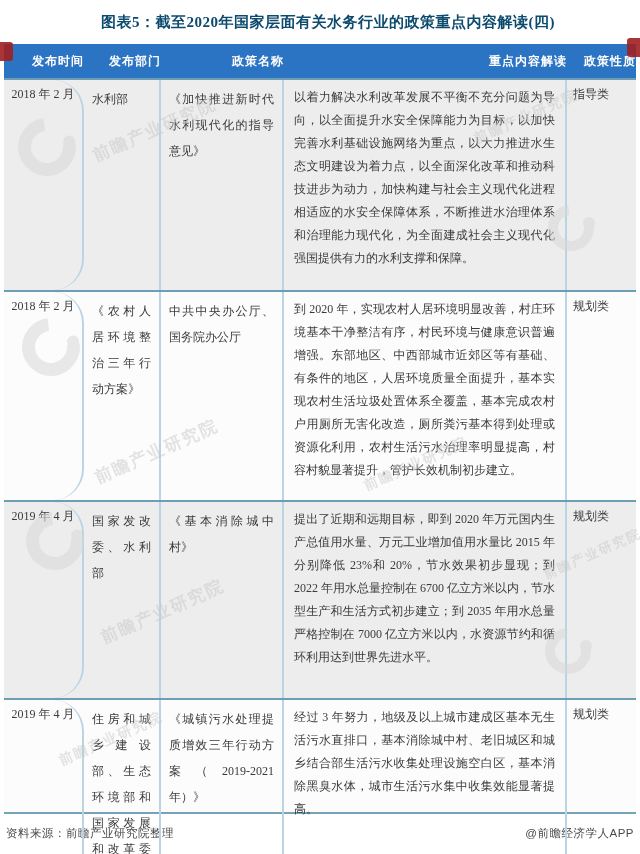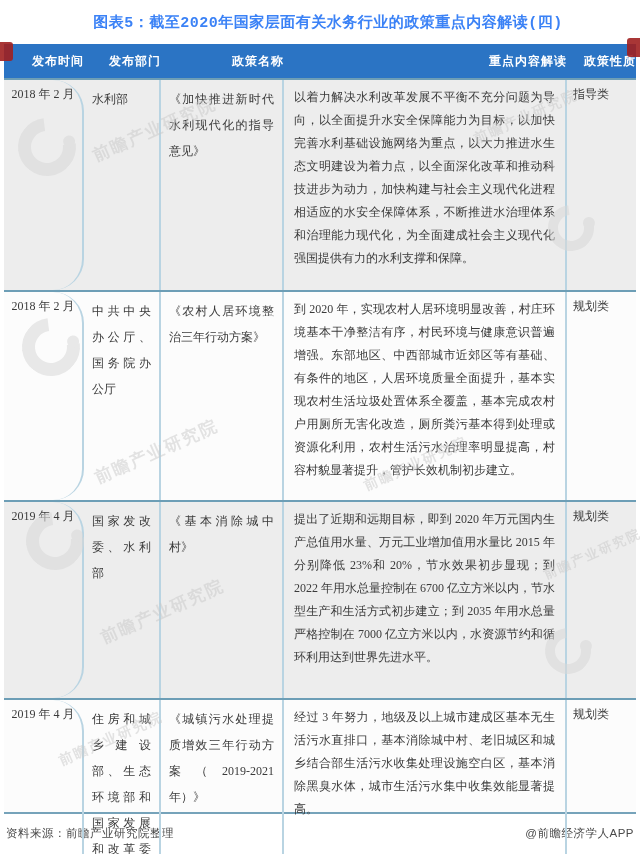--- a/index.html
+++ b/index.html
@@ -2,22 +2,22 @@
 <html><head>
 <meta charset="utf-8">
 <style>
   * { margin:0; padding:0; box-sizing:border-box; }
   html,body { width:640px; height:854px; background:#ffffff; overflow:hidden;
               font-family:"Liberation Serif","DejaVu Serif",serif; color:#333; }
   .page { position:relative; width:640px; height:854px; }
 
   
   .title { height:44px; display:flex; align-items:center; justify-content:center;
-           font-family:Liberation Mono, monospace;
-           font-weight:bold; font-size:15px; color:#3b82f6; letter-spacing:.5px;padding-left:16px; }
+           font-family:Liberation Serif, serif;
+           font-weight:bold; font-size:15px; color:#0c4a6e; letter-spacing:.5px;padding-left:16px; }
 
   
   .tbl { position:relative; margin:0 4px; width:632px;
          border-bottom:2px solid #76a3ba; background:#fff; }
   .grid { display:grid; grid-template-columns:80px 77px 123px 283px 69px; }
   .thead { background:#2b74c4; height:34px; align-items:center;
            color:#fff; font-family:"Liberation Sans","DejaVu Sans",sans-serif;
            font-weight:bold; font-size:12px; text-align:right; letter-spacing:1px; }
   .trow { border-top:2px solid #6d9eb6; }
   .trow.alt { background:#ededed; }
@@ -78,25 +78,25 @@
           <p>《加快推进新时代水利现代化的指导意见》</p>
         </div>
       <div class="cell c-content">
           <p>以着力解决水利改革发展不平衡不充分问题为导向，以全面提升水安全保障能力为目标，以加快完善水利基础设施网络为重点，以大力推进水生态文明建设为着力点，以全面深化改革和推动科技进步为动力，加快构建与社会主义现代化进程相适应的水安全保障体系，不断推进水治理体系和治理能力现代化，为全面建成社会主义现代化强国提供有力的水利支撑和保障。</p>
         </div>
       <div class="cell c-type">指导类</div>
     </div>
 
     <div class="grid trow plain r2">
       <div class="cell c-date">2018 年 2 月</div>
+      <div class="cell c-policy">
+          <p>《农村人居环境整治三年行动方案》</p>
+        </div>
       <div class="cell c-dept">
           <p>中共中央办公厅、国务院办公厅</p>
-        </div>
-      <div class="cell c-policy">
-          <p>《农村人居环境整治三年行动方案》</p>
         </div>
       <div class="cell c-content">
           <p>到 2020 年，实现农村人居环境明显改善，村庄环境基本干净整洁有序，村民环境与健康意识普遍增强。东部地区、中西部城市近郊区等有基础、有条件的地区，人居环境质量全面提升，基本实现农村生活垃圾处置体系全覆盖，基本完成农村户用厕所无害化改造，厕所粪污基本得到处理或资源化利用，农村生活污水治理率明显提高，村容村貌显著提升，管护长效机制初步建立。</p>
         </div>
       <div class="cell c-type">规划类</div>
     </div>
 
     <div class="grid trow alt r3">
       <div class="cell c-date">2019 年 4 月</div>
       <div class="cell c-dept">

